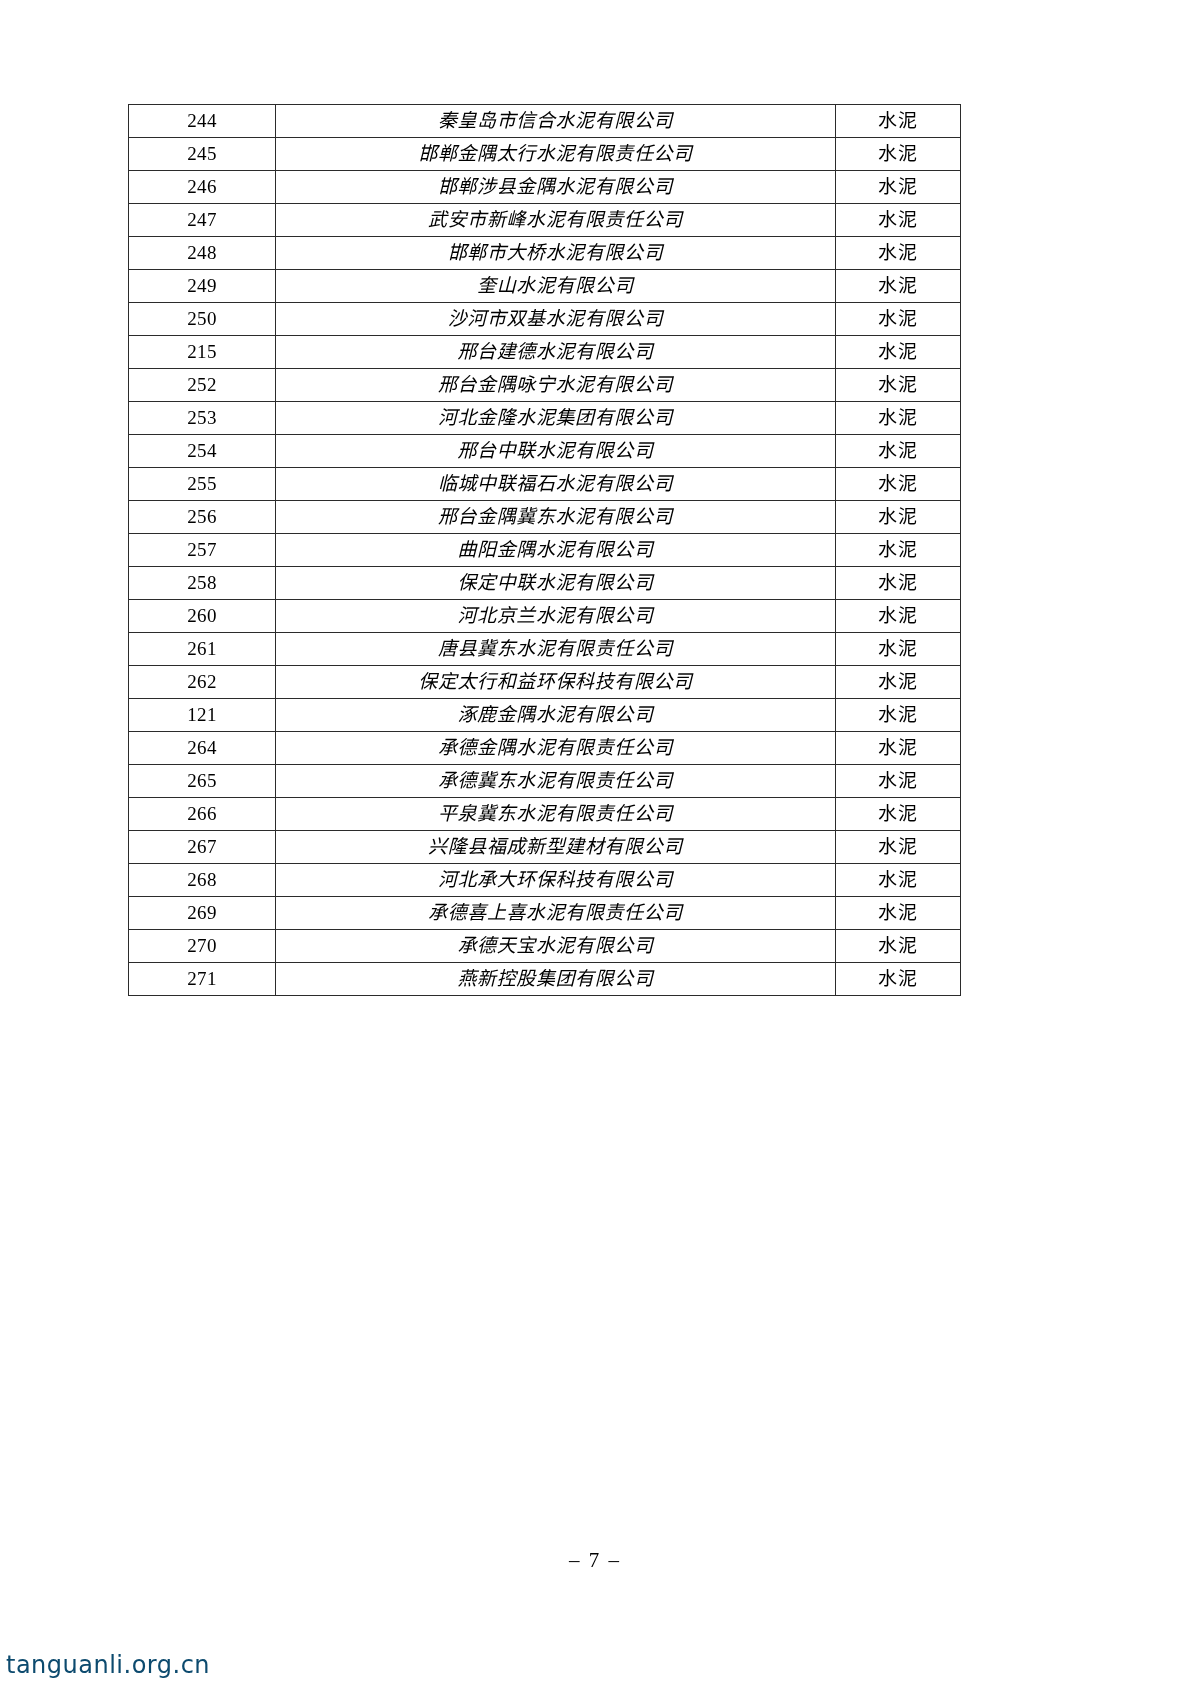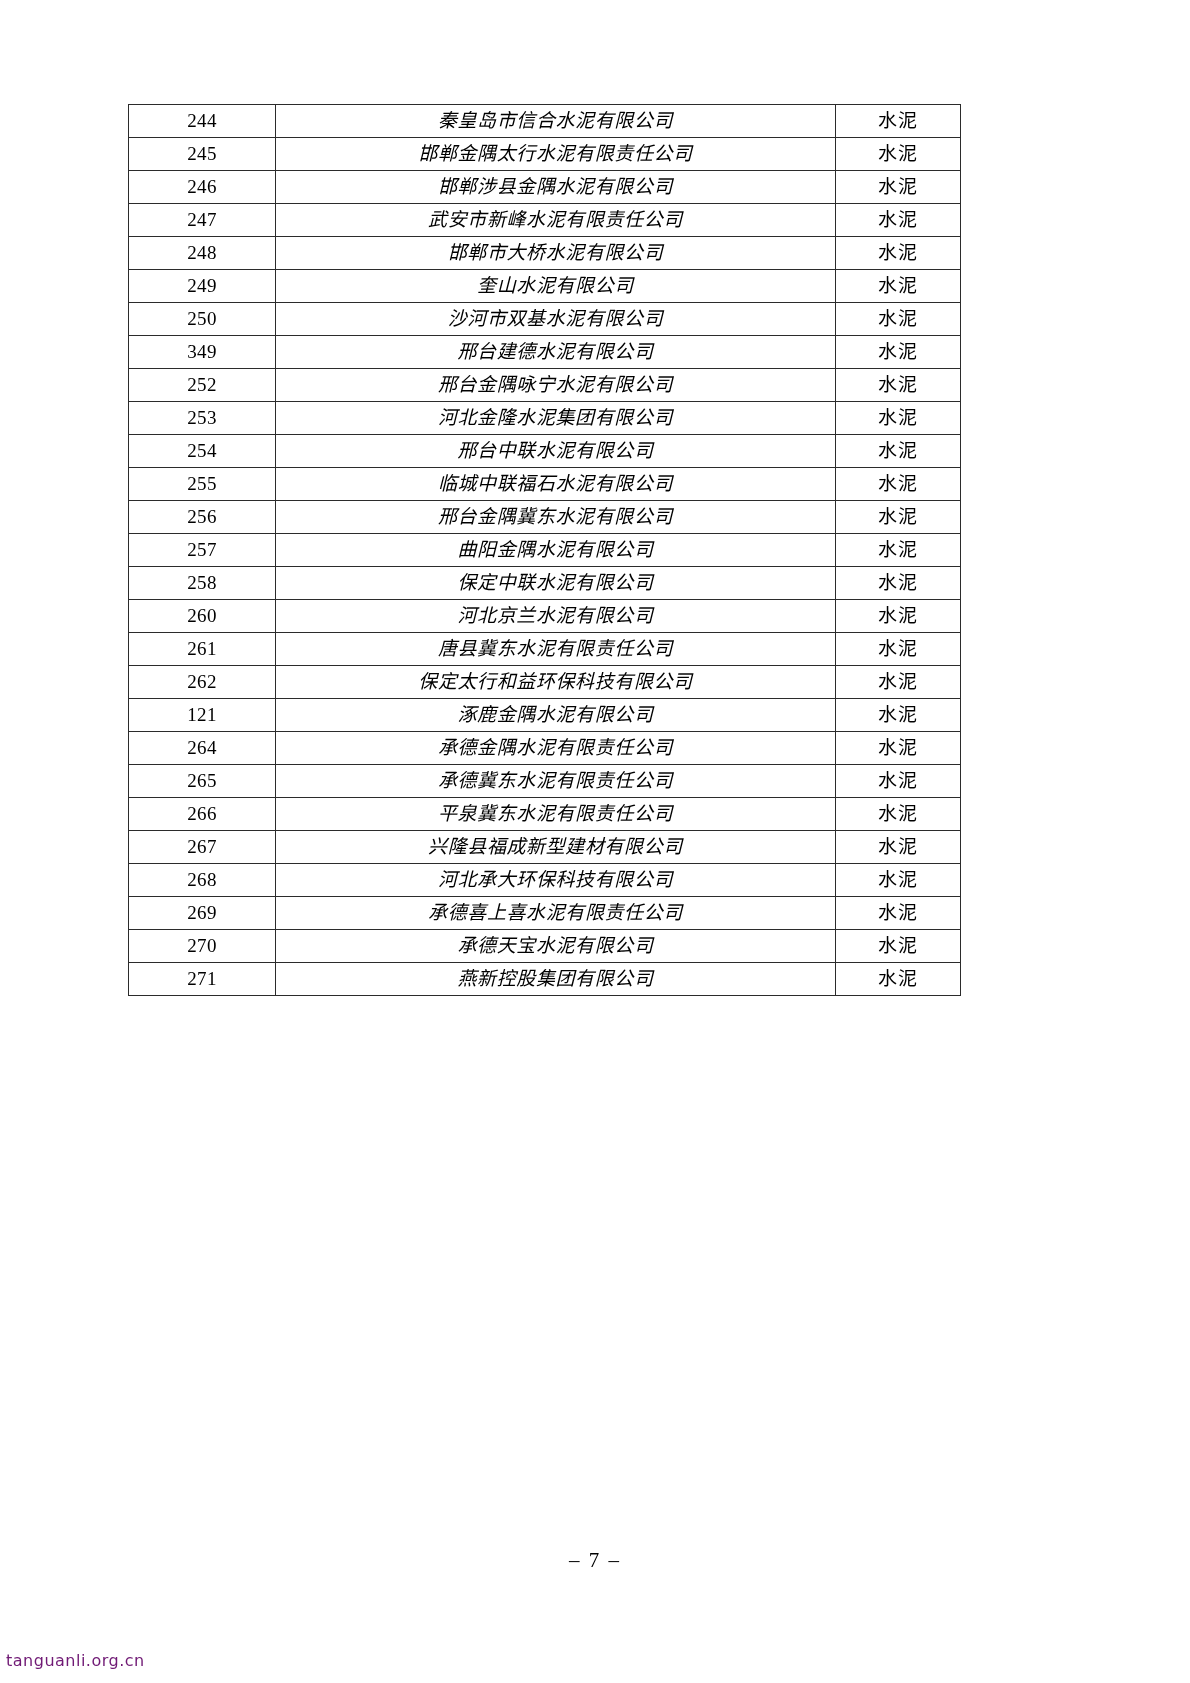--- a/index.html
+++ b/index.html
@@ -75,23 +75,23 @@
     letter-spacing: 2px;
     font-family: "Liberation Serif", "DejaVu Serif", serif;
   }
 
   
   .watermark {
     position: absolute;
     left: 6px;
     top: 1651px;
     font-family: "DejaVu Sans", sans-serif;
-    font-size: 16px;
+    font-size: 24px;
     letter-spacing: 0.5px;
-    color: #701a75;
+    color: #0c4a6e;
     user-select: none;
   }
 </style>
 </head>
 <body>
 
 <div class="page">
 
   <div class="table-wrap">
     <table class="listing">
@@ -130,21 +130,21 @@
             <td class="cell-index">249</td>
             <td class="cell-name">奎山水泥有限公司</td>
             <td class="cell-cat">水泥</td>
           </tr>
           <tr>
             <td class="cell-index">250</td>
             <td class="cell-name">沙河市双基水泥有限公司</td>
             <td class="cell-cat">水泥</td>
           </tr>
           <tr>
-            <td class="cell-index">349</td>
+            <td class="cell-index">215</td>
             <td class="cell-name">邢台建德水泥有限公司</td>
             <td class="cell-cat">水泥</td>
           </tr>
           <tr>
             <td class="cell-index">252</td>
             <td class="cell-name">邢台金隅咏宁水泥有限公司</td>
             <td class="cell-cat">水泥</td>
           </tr>
           <tr>
             <td class="cell-index">253</td>

